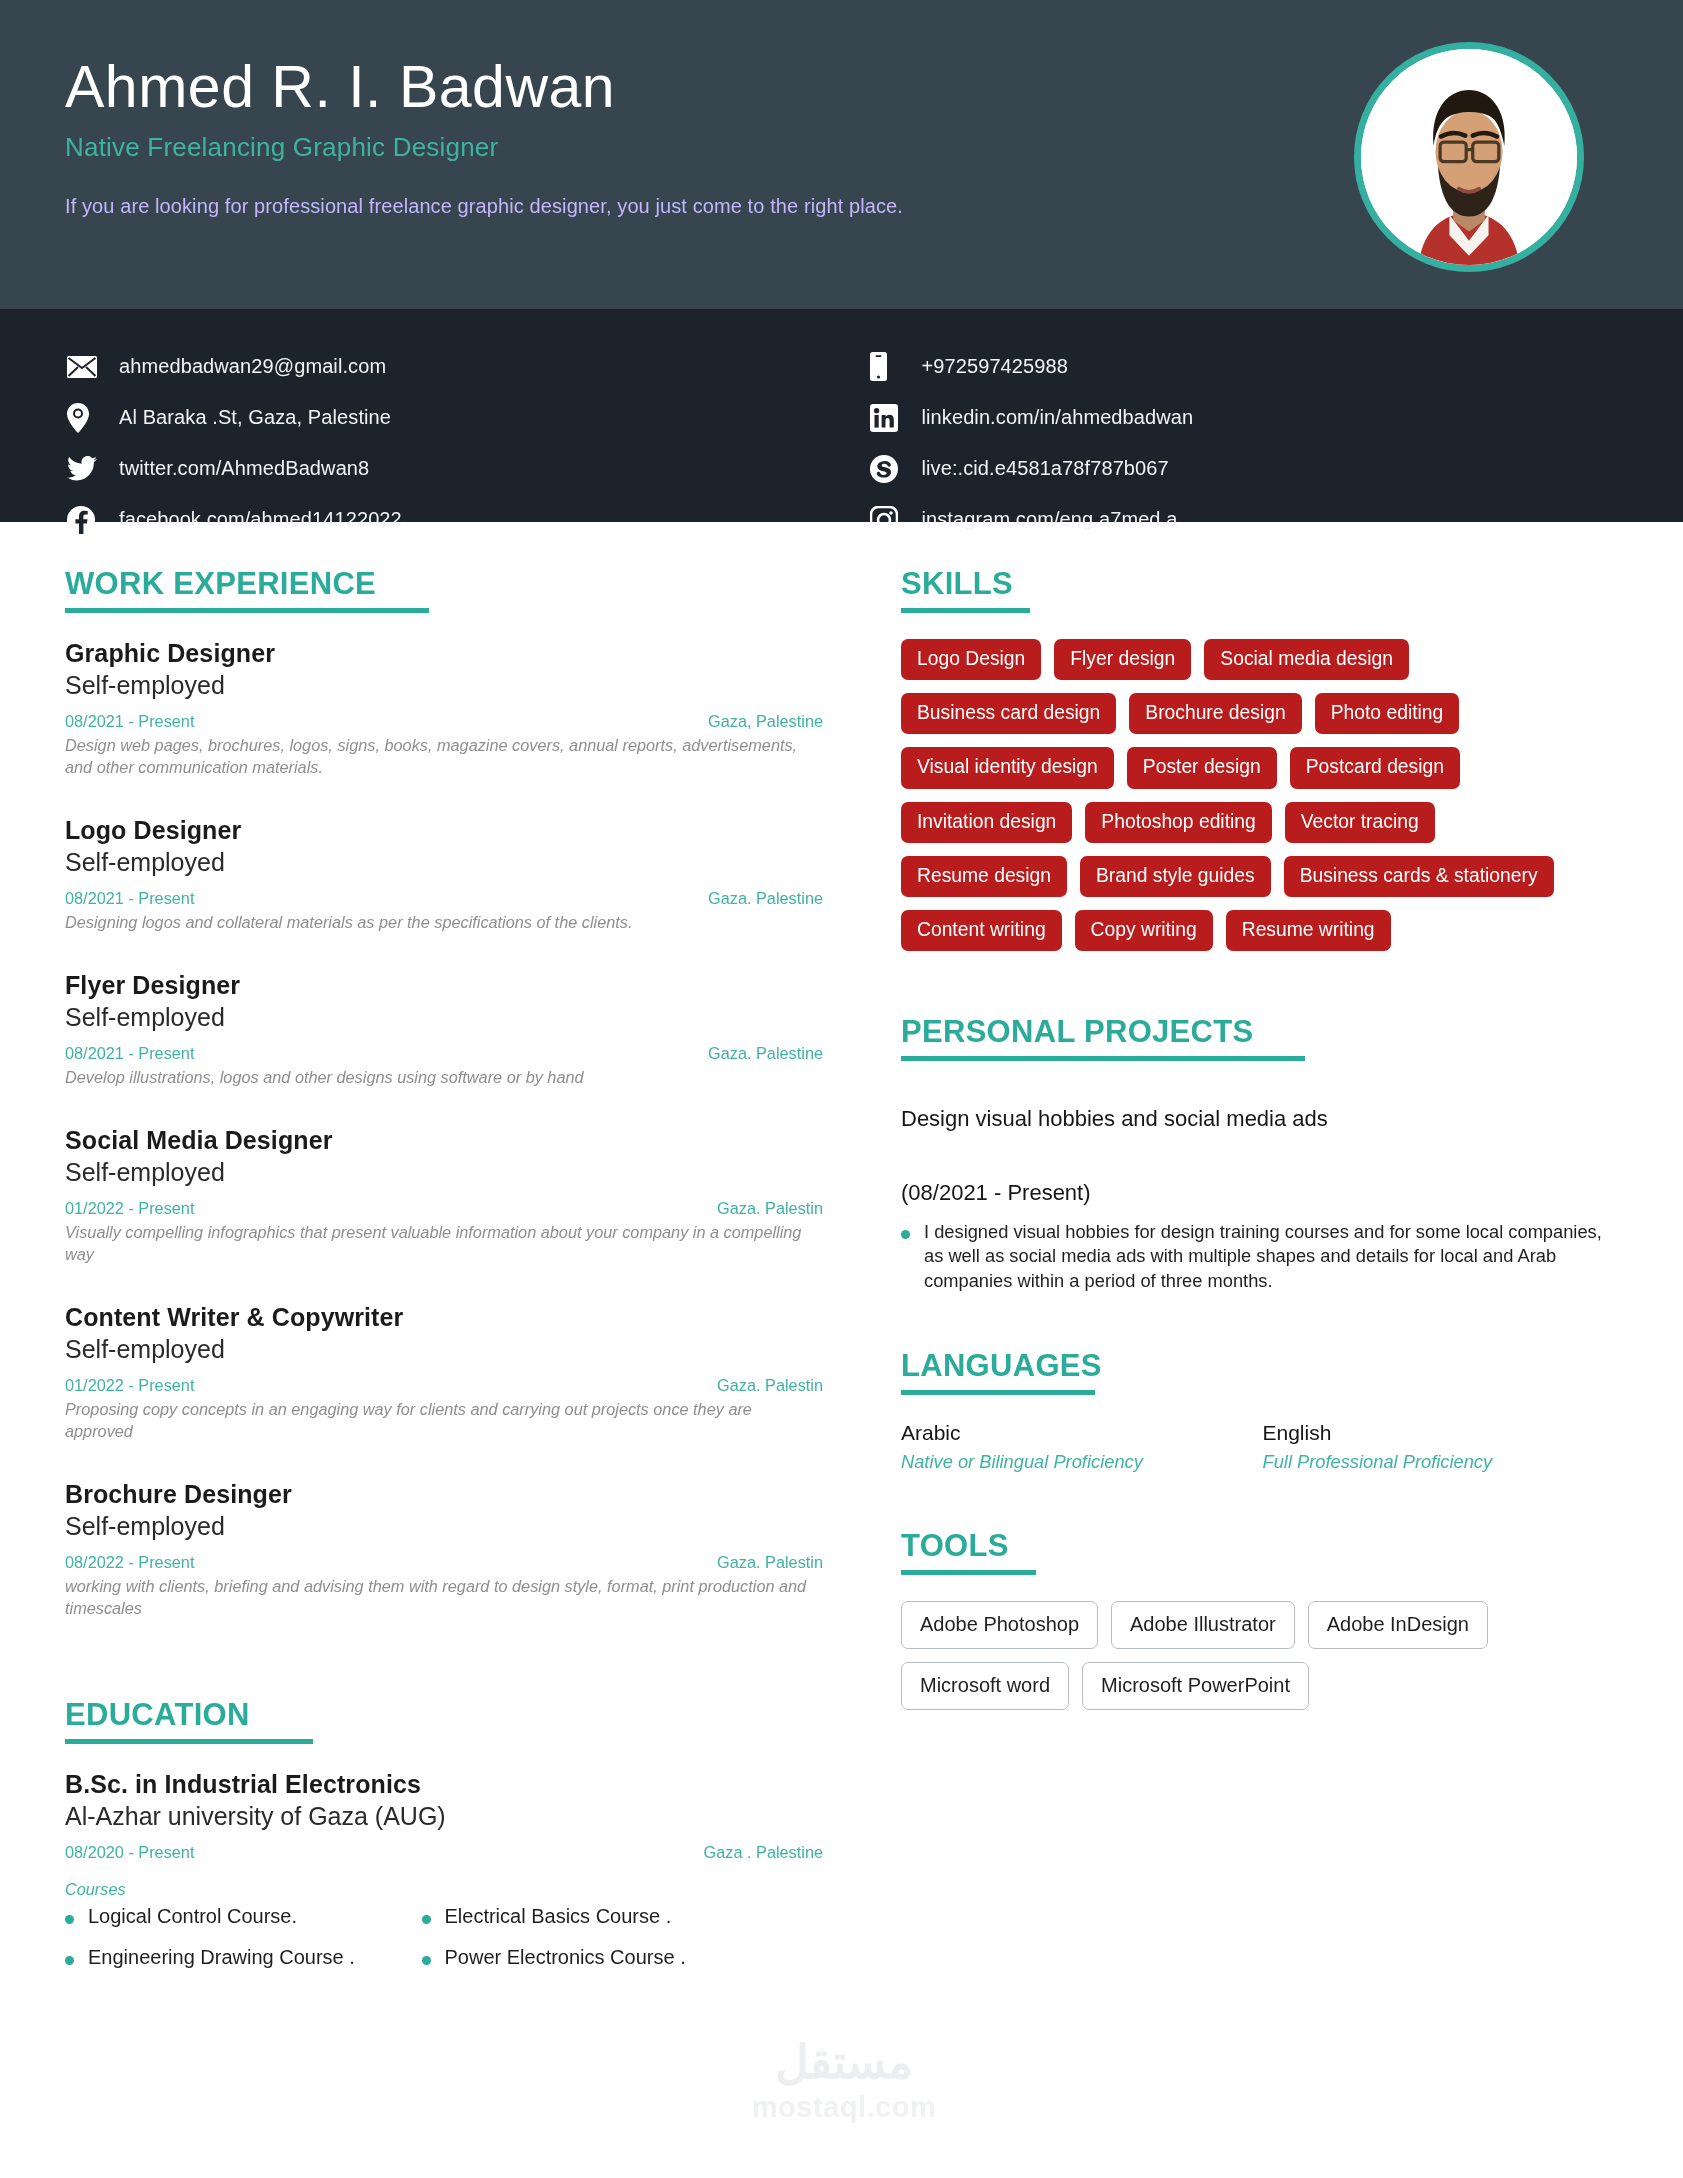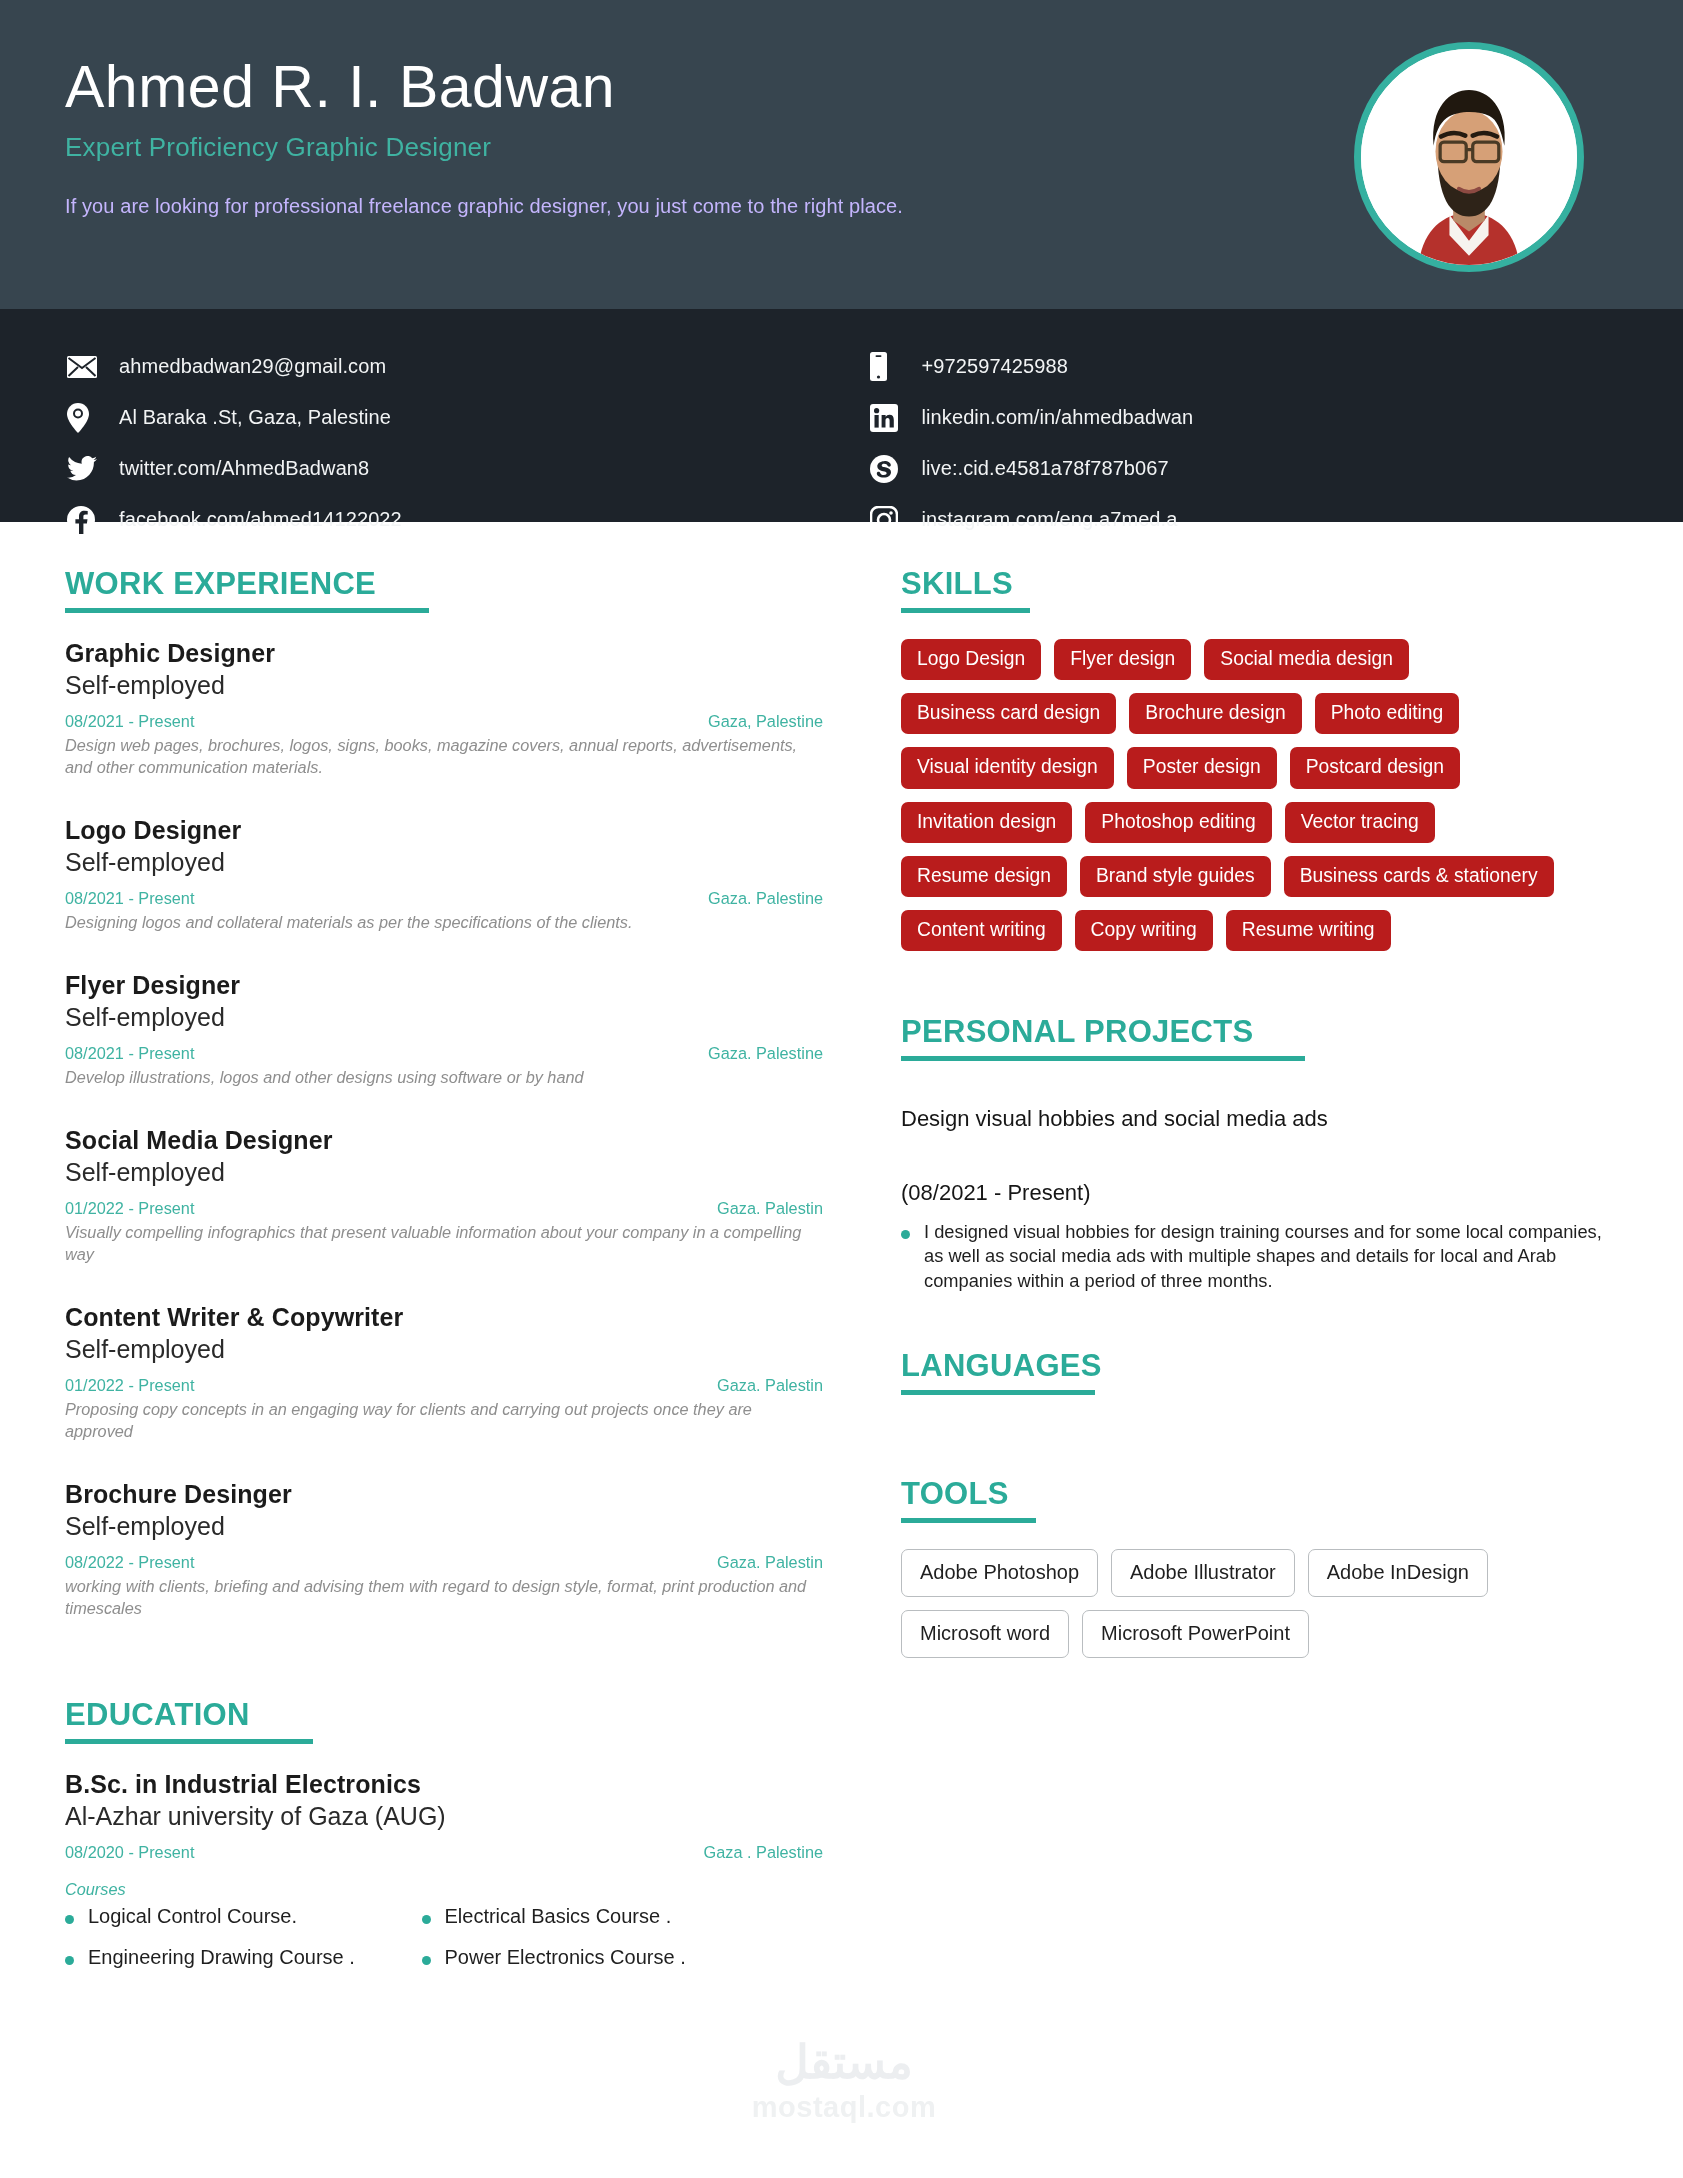--- a/index.html
+++ b/index.html
@@ -275,21 +275,21 @@
     letter-spacing: 0.5px;
   }
 </style>
 </head>
 <body>
 
 <div class="page">
 
   <div class="header">
     <div class="name">Ahmed R. I. Badwan</div>
-    <div class="subtitle">Expert Proficiency Graphic Designer</div>
+    <div class="subtitle">Native Freelancing Graphic Designer</div>
     <div class="tagline">If you are looking for professional freelance graphic designer, you just come to the right place.</div>
 
     <div class="avatar">
       <svg viewBox="0 0 232 232">
         <rect x="0" y="0" width="232" height="232" fill="#ffffff"></rect>
 
         <path d="M62 232 C66 192 92 176 116 176 C140 176 166 192 170 232 Z" fill="#b5312c"></path>
 
         <path d="M95 178 L116 206 L137 178 L137 200 L116 222 L95 200 Z" fill="#f6f3ef"></path>
 
@@ -549,20 +549,30 @@
           <span class="bullet"></span>
           <span class="pp-text">I designed visual hobbies for design training courses and for some local companies, as well as social media ads with multiple shapes and details for local and Arab companies within a period of three months.</span>
         </div>
       </div>
 
       <div class="sp-56"></div>
 
       <div>
         <div class="sec-title">LANGUAGES</div>
         <div class="sec-rule rule-w6"></div>
+        <div class="langs">
+          <div class="lang">
+            <div class="lang-name">Arabic</div>
+            <div class="lang-level">Native or Bilingual Proficiency</div>
+          </div>
+          <div class="lang">
+            <div class="lang-name">English</div>
+            <div class="lang-level">Full Professional Proficiency</div>
+          </div>
+        </div>
       </div>
 
       <div class="sp-56"></div>
 
       <div>
         <div class="sec-title">TOOLS</div>
         <div class="sec-rule rule-w2"></div>
         <div class="tags">
           <span class="tool">Adobe Photoshop</span>
           <span class="tool">Adobe Illustrator</span>

